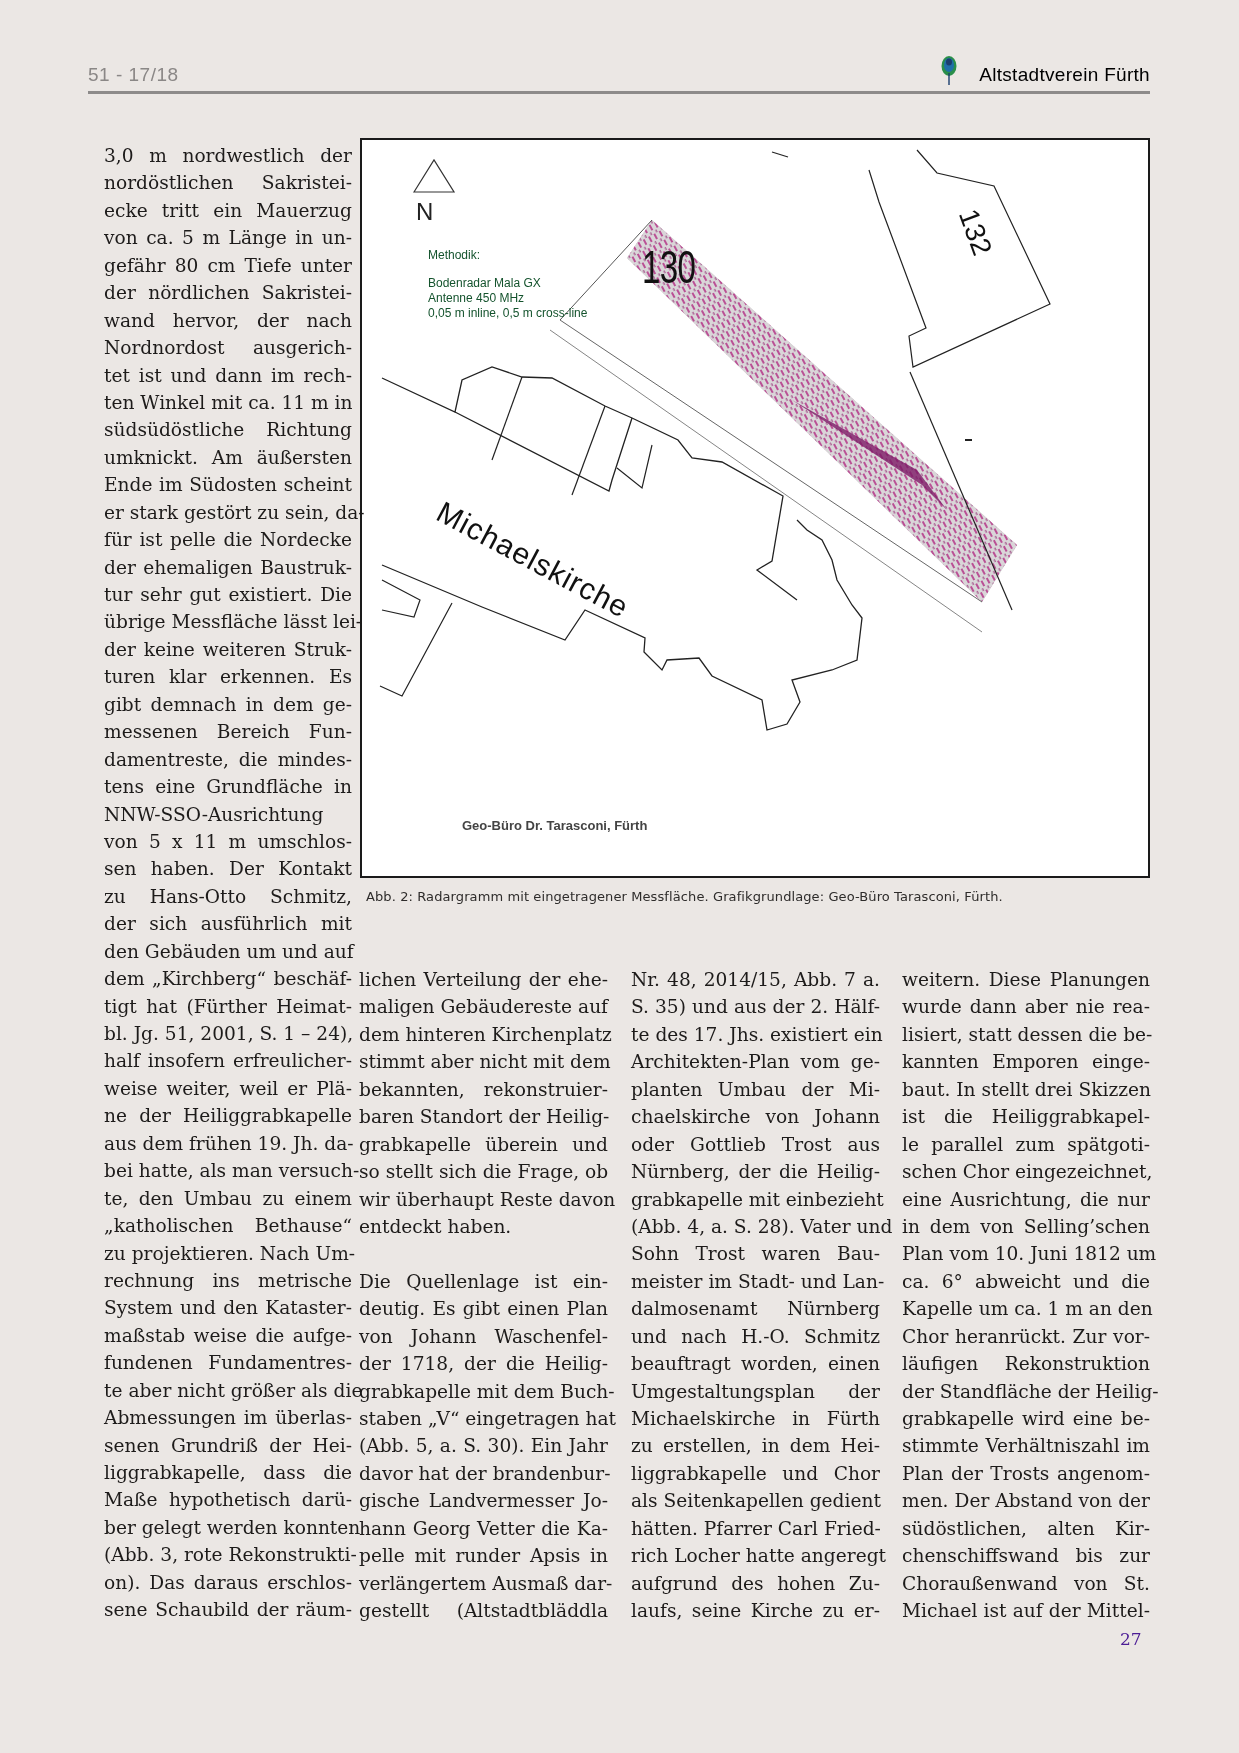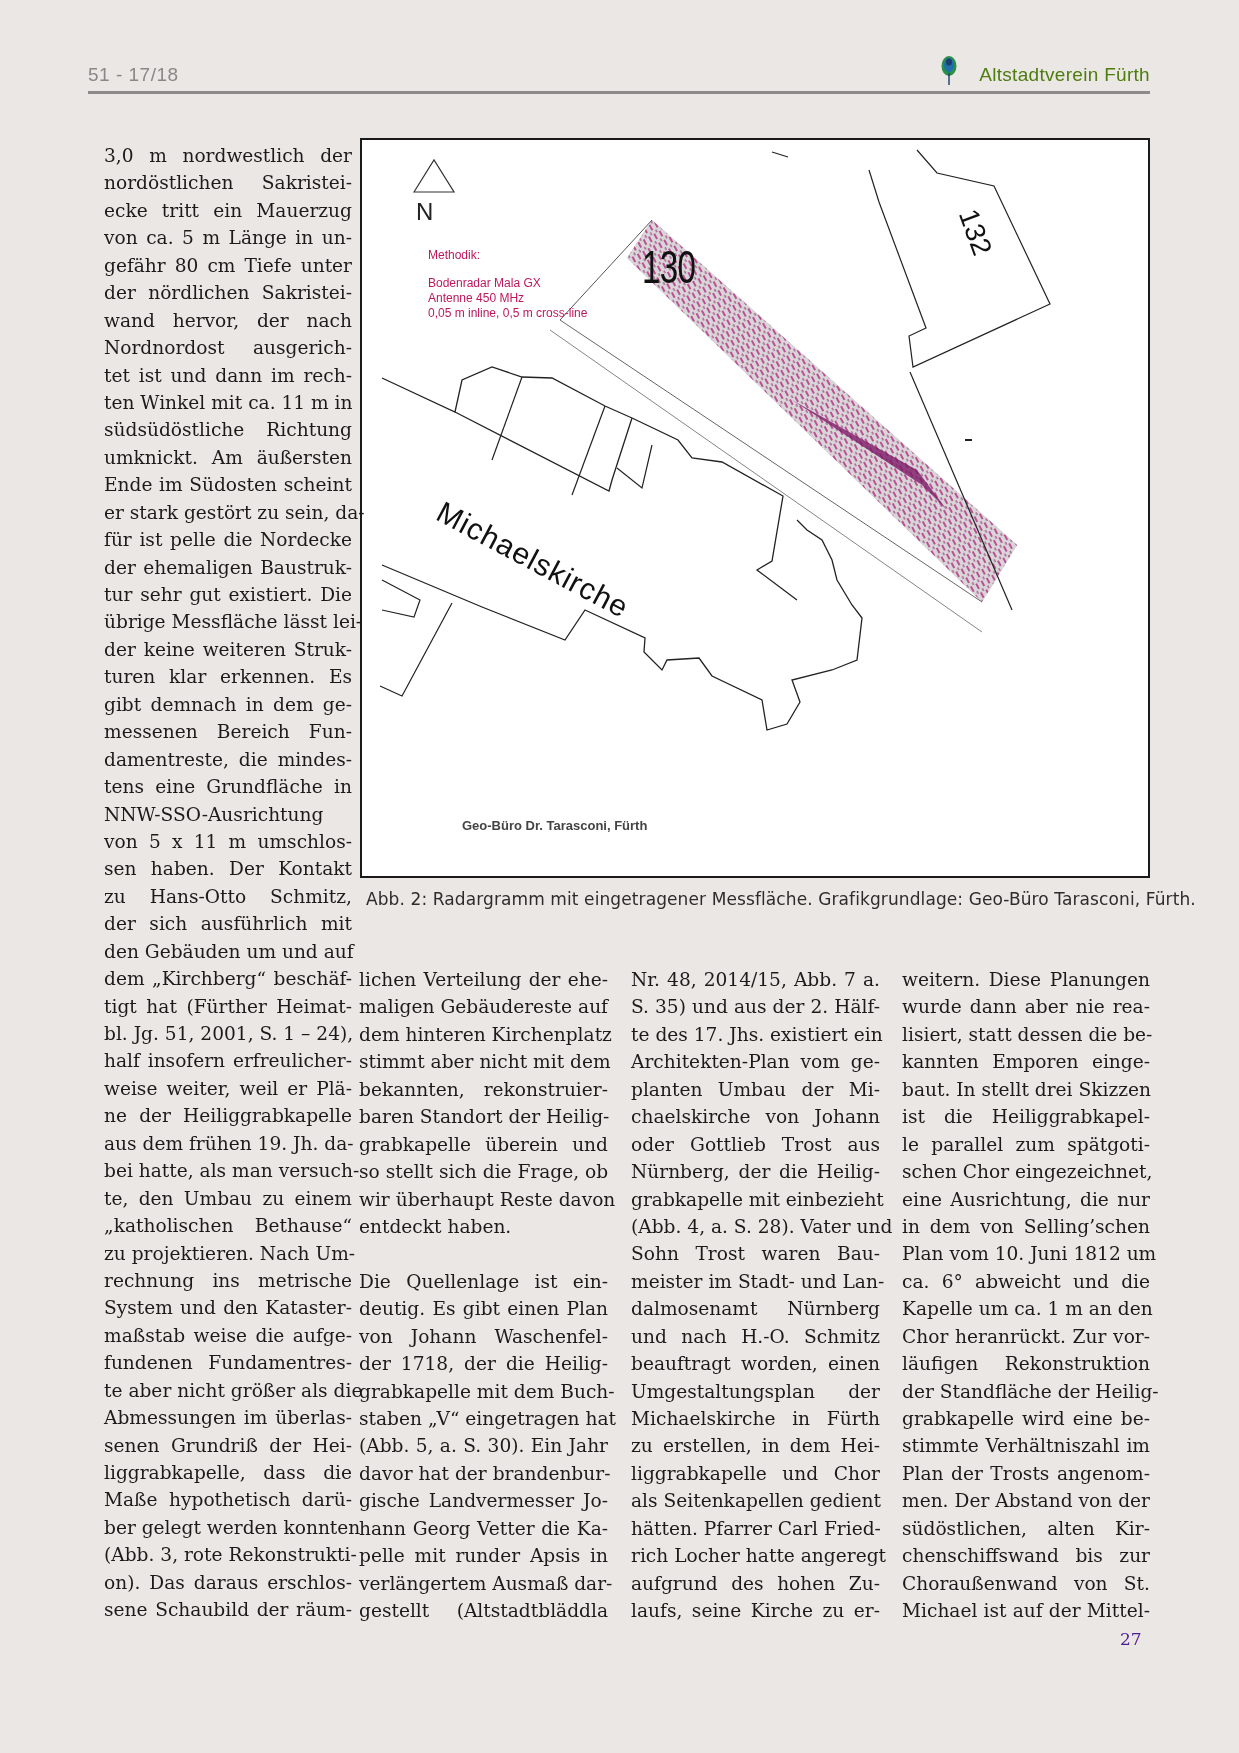--- a/index.html
+++ b/index.html
@@ -2,36 +2,36 @@
 <html><head>
 <meta charset="utf-8">
 <style>
   html, body { margin:0; padding:0; }
   body {
     width:1239px; height:1753px; background:#ebe7e4; position:relative;
     font-family:"DejaVu Serif","Liberation Serif",serif; color:#1d1b1a; overflow:hidden;
   }
   .header { position:absolute; left:88px; top:62px; width:1062px; height:26px; }
   .header-left { position:absolute; left:0; top:2px; font-family:"Liberation Sans",sans-serif; font-size:19px; color:#8a8786; letter-spacing:0.5px; }
-  .header-right { position:absolute; right:0; top:2px; font-family:"Liberation Sans",sans-serif; font-size:19px; color:#4d7c0f; letter-spacing:0.3px; }
+  .header-right { position:absolute; right:0; top:2px; font-family:"Liberation Sans",sans-serif; font-size:19px; color:#000000; letter-spacing:0.3px; }
   .logo { position:absolute; right:190px; top:-6px; width:22px; height:30px; }
   .header-rule { position:absolute; left:88px; top:91px; width:1062px; height:3px; background:#8d8b8a; }
 
   .figure { position:absolute; left:360px; top:138px; width:790px; height:740px; background:#fff; border:2px solid #1a1a1a; box-sizing:border-box; overflow:hidden; }
   .figure svg { position:absolute; left:0; top:0; }
-  .fig-text { position:absolute; font-family:"Liberation Sans",sans-serif; color:#be185d; }
+  .fig-text { position:absolute; font-family:"Liberation Sans",sans-serif; color:#14532d; }
   .north { left:54px; top:58px; font-size:24px; color:#222; }
   .meth-title { left:66px; top:108px; font-size:12px; }
   .meth-line { left:66px; font-size:12px; line-height:15px; }
   .num130 { left:280px; top:100px; font-size:46px; color:#111; transform:scaleX(0.72); transform-origin:left top; letter-spacing:-1px; }
   .num132 { left:620px; top:65px; font-size:28px; color:#111; transform:rotate(70deg); transform-origin:left top; }
   .church-label { left:85px; top:355px; font-size:30px; color:#111; transform:rotate(28deg); transform-origin:left top; letter-spacing:1px; }
   .credit { left:100px; top:678px; font-size:13px; color:#444;font-weight:bold; }
 
-  .caption { position:absolute; left:366px; top:889px; font-family:"DejaVu Sans","Liberation Sans",sans-serif; font-size:17px; color:#2e2c2b; letter-spacing:0.1px; }
+  .caption { position:absolute; left:366px; top:889px; font-family:"DejaVu Sans","Liberation Sans",sans-serif; font-size:13px; color:#2e2c2b; letter-spacing:0.1px; }
 
   .col { position:absolute; font-size:18.6px; line-height:27.45px; text-align:justify; }
   .col .line { display:block; text-align:justify; text-align-last:justify; white-space:nowrap; height:27.45px; }
   .col .line.last { text-align-last:left; }
   .col .gap { height:27.45px; }
   .col1 { left:88px; top:142px; width:248px;margin-left:16px; }
   .col2 { left:359px; top:966px; width:249px; }
   .col3 { left:631px; top:966px; width:249px; }
   .col4 { left:902px; top:966px; width:248px; }
   .pagenum { position:absolute; left:1120px; top:1629px; font-size:17px; color:#4c1d95; }

